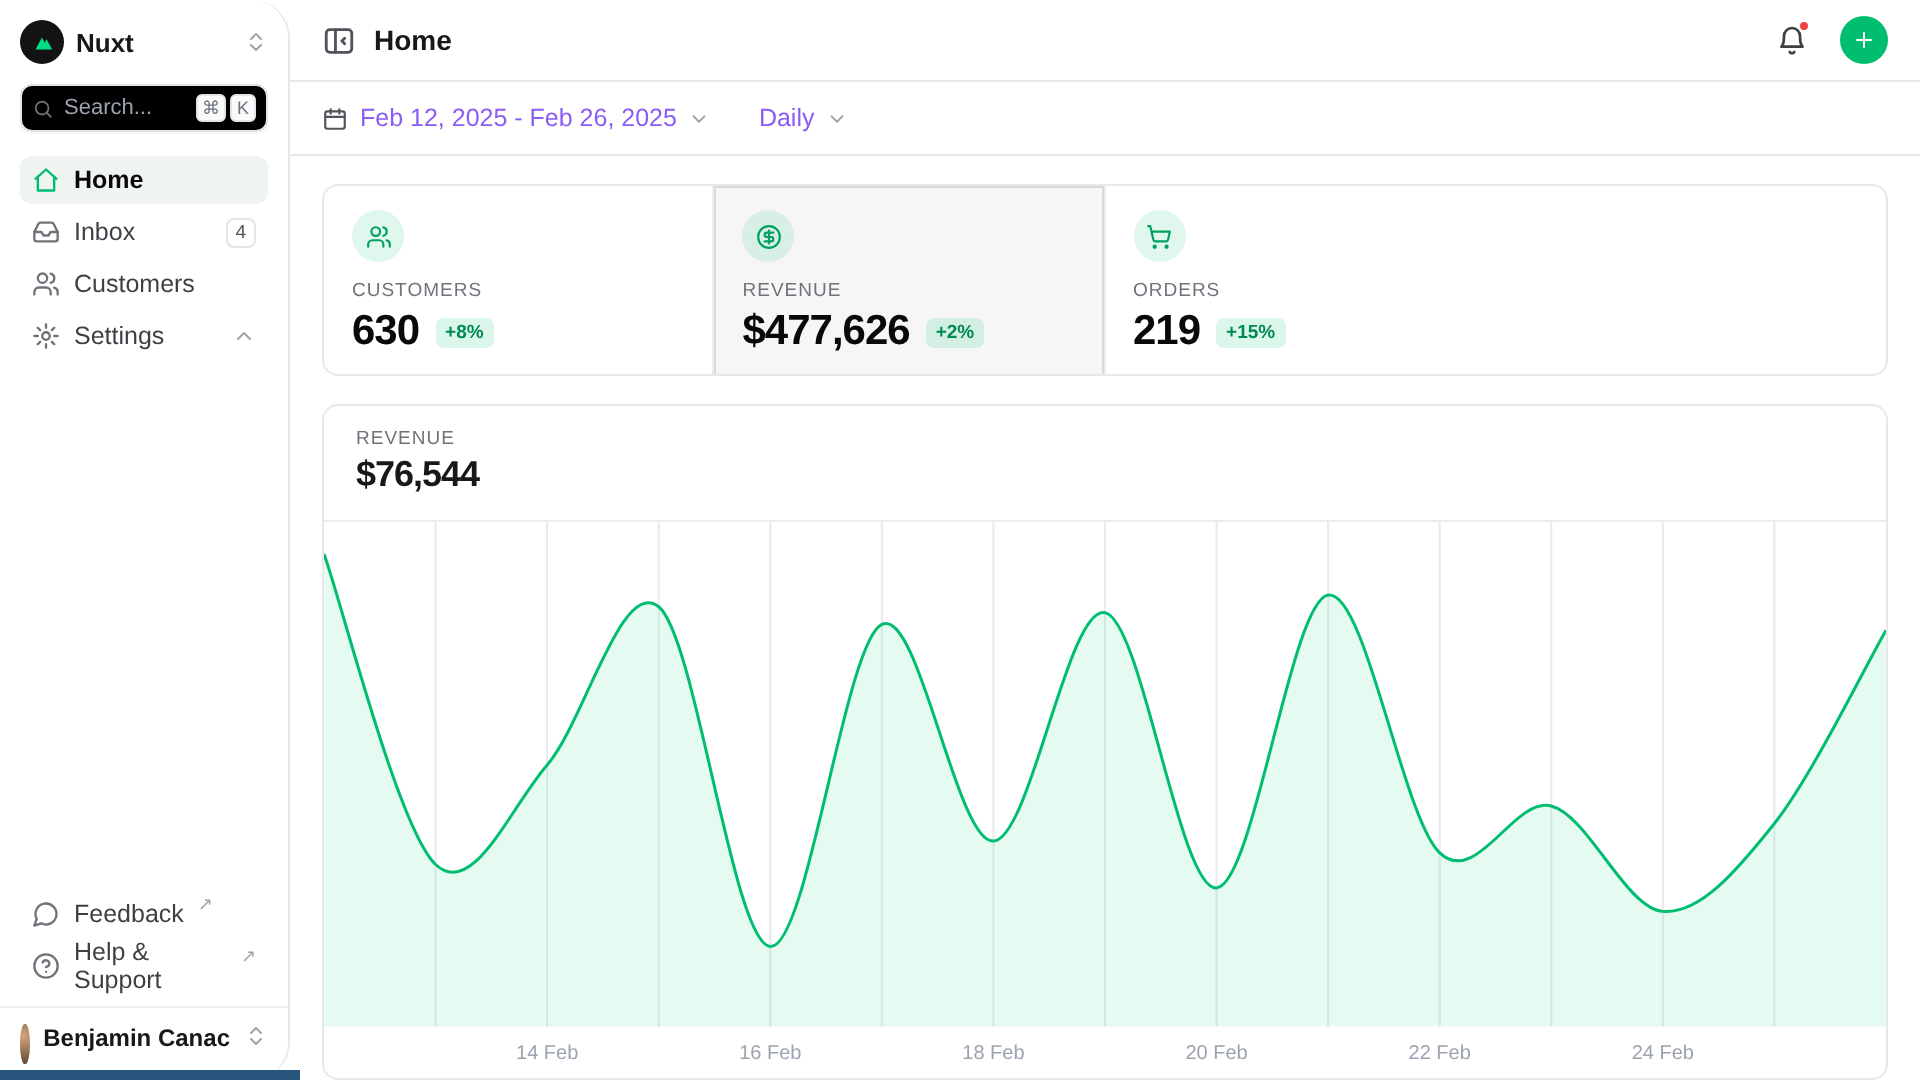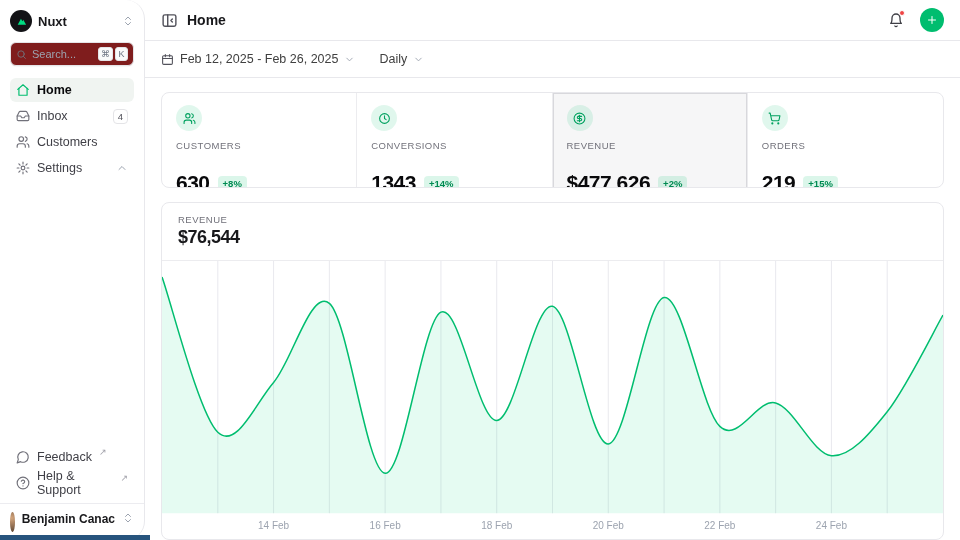--- a/index.html
+++ b/index.html
@@ -14,21 +14,21 @@
   
   .sidebar { width:145px; min-width:145px; border-right:1px solid #e8e8ec;
              display:flex; flex-direction:column; padding:6px 0 0;border-radius:19px; }
   .ws-row { display:flex; align-items:center; gap:6px; padding:4px 10px; cursor:pointer; }
   .logo { width:22px; height:22px; border-radius:50%; background:#131316;
           display:flex; align-items:center; justify-content:center; }
   .logo svg { width:13px; height:13px; }
   .ws-name { font-size:13px; font-weight:700; }
   .selic { margin-left:auto; width:12px; height:12px; color:#9ca3af; }
   .search { margin:6px 10px; height:24px; border:1px solid #e4e4e7; border-radius:6px;
-            display:flex; align-items:center; gap:5px; padding:0 5px; background:#7f1d1d;
+            display:flex; align-items:center; gap:5px; padding:0 5px; background:#000000;
             box-shadow:0 1px 1px rgba(0,0,0,.04); cursor:text; }
   .sicon { width:11px; height:11px; color:#71717a; }
   .sph { font-size:11px; color:#9ca3af; }
   .kbds { margin-left:auto; display:flex; gap:2px; }
   kbd { font-family:inherit; font-size:9px; color:#6b7280; border:1px solid #e4e4e7;
         border-radius:3px; padding:0 2px; height:14px; line-height:12px; background:#fafafa;
         min-width:13px; text-align:center; display:inline-block; }
   .nav { padding:6px 10px 2px; display:flex; flex-direction:column; gap:2px; }
   .nav-item { display:flex; align-items:center; gap:7px; height:24px; padding:0 6px;
               border-radius:6px; font-size:12.5px; color:#3f3f46; cursor:pointer; }
@@ -62,36 +62,36 @@
   .header-right { margin-left:auto; display:flex; align-items:center; gap:16px; }
   .bell { position:relative; width:16px; height:16px; color:#3f3f46; cursor:pointer; }
   .bell .dot { position:absolute; top:-2px; right:-1px; width:6px; height:6px;
                border-radius:50%; background:#ef4444; border:1px solid #fff; }
   .add-btn { width:24px; height:24px; border-radius:50%; background:#00bd6f; color:#fff;
              display:flex; align-items:center; justify-content:center; border:none; cursor:pointer; }
   .add-btn svg { width:12px; height:12px; }
   .toolbar { height:37px; border-bottom:1px solid #e8e8ec; display:flex; align-items:center;
              gap:24px; padding:0 16px; }
   .tbtn { display:flex; align-items:center; gap:6px; font-size:12.5px; font-weight:500;
-          color:#404040; cursor:pointer; }
+          color:#8b5cf6; cursor:pointer; }
   .cal { width:13px; height:13px; color:#52525b; }
   .dchev { width:11px; height:11px; color:#9ca3af; }
   .content { flex:1; padding:14px 16px 0; display:flex; flex-direction:column; gap:14px;
              overflow:hidden; }
 
   .stats { display:grid; grid-template-columns:repeat(4,1fr); border:1px solid #e8e8ec;
            border-radius:8px; overflow:hidden; background:#fff; }
   .stat { padding:12px 14px; border-right:1px solid #ececef; cursor:pointer; }
   .stat:last-child { border-right:none; }
   .stat.selected { background:#f6f6f7; box-shadow:inset 0 0 0 1px #d8d8dc; }
   .icirc { width:26px; height:26px; border-radius:50%; background:rgba(0,193,106,.12);
            color:#00a15f; display:flex; align-items:center; justify-content:center; }
   .icirc svg { width:13px; height:13px; }
   .slabel { margin-top:9px; font-size:9.5px; letter-spacing:.5px; color:#71717a; font-weight:500; }
-  .sval-row { margin-top:20px; display:flex; align-items:center; gap:8px; }
+  .sval-row { margin-top:3px; display:flex; align-items:center; gap:8px; }
   .sval { font-size:21px; font-weight:700; letter-spacing:-.5px; color:#09090b; }
   .chip { font-size:9.5px; font-weight:600; color:#008a52; background:rgba(0,193,106,.14);
           border-radius:4px; padding:2px 5px; }
 
   .chart-card { border:1px solid #e8e8ec; border-radius:8px; background:#fff; height:340px; }
   .chart-head { padding:11px 16px 12px; border-bottom:1px solid #ececef; }
   .chart-label { font-size:9.5px; letter-spacing:.5px; color:#71717a; font-weight:500; }
   .chart-value { font-size:18px; font-weight:700; letter-spacing:-.5px; margin-top:2px; }
   .chart-body svg { width:100%; height:auto; }
   .chart-body text { font-family:"Liberation Sans", sans-serif; }
@@ -284,33 +284,20 @@
               <path d="M16 3.1a4 4 0 0 1 0 7.8"></path>
             </svg>
         </span>
         <div class="slabel">CUSTOMERS</div>
         <div class="sval-row">
           <span class="sval">630</span>
           <span class="chip">+8%</span>
         </div>
       </div>
 
-      <div class="stat">
-        <span class="icirc ic">
-          <svg viewBox="0 0 24 24">
-              <circle cx="12" cy="12" r="9"></circle>
-              <path d="M12 7v5l3 2"></path>
-            </svg>
-        </span>
-        <div class="slabel">CONVERSIONS</div>
-        <div class="sval-row">
-          <span class="sval">1343</span>
-          <span class="chip">+14%</span>
-        </div>
-      </div>
 
       <div class="stat selected">
         <span class="icirc ic">
           <svg viewBox="0 0 24 24">
               <circle cx="12" cy="12" r="10"></circle>
               <path d="M16 8h-6a2 2 0 1 0 0 4h4a2 2 0 1 1 0 4H8"></path>
               <path d="M12 18V6"></path>
             </svg>
         </span>
         <div class="slabel">REVENUE</div>

